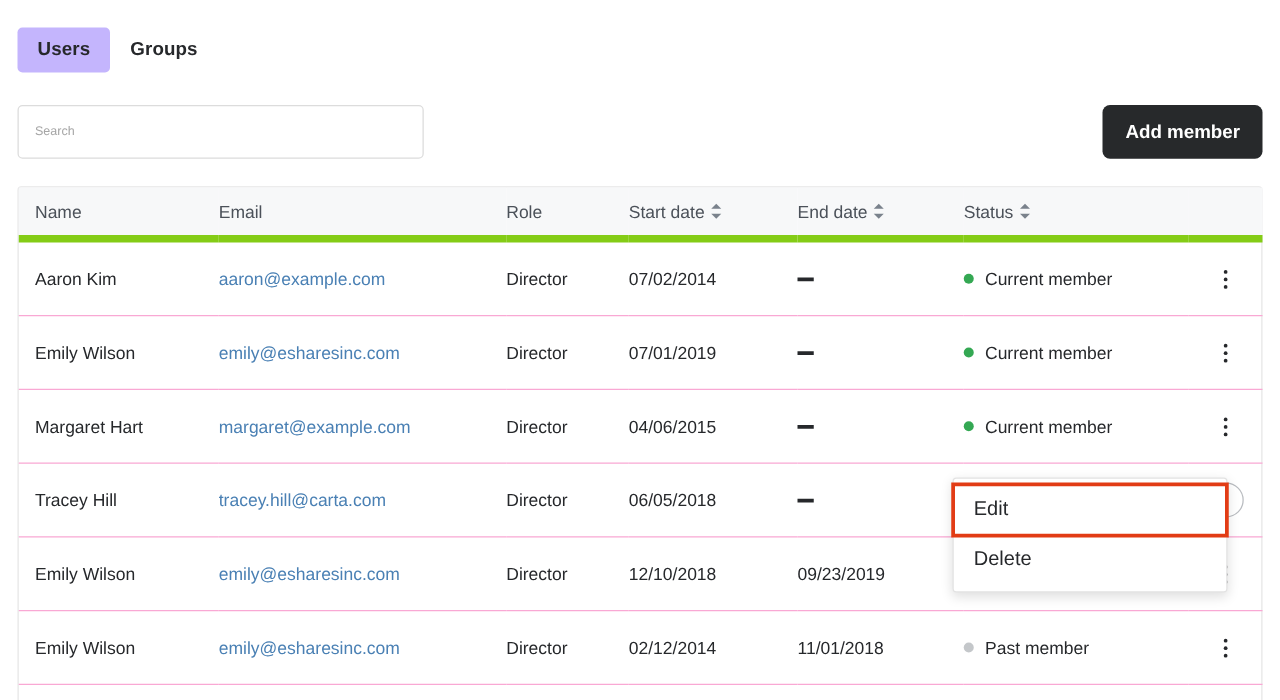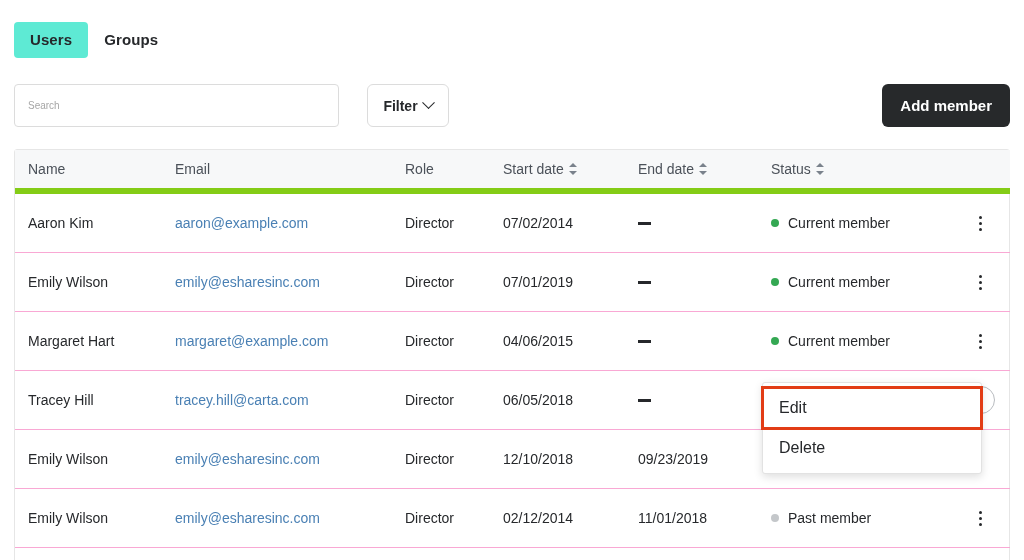--- a/index.html
+++ b/index.html
@@ -18,21 +18,21 @@
     position: absolute; left: 14px; top: 22px;
     display: flex; align-items: center; gap: 0px;
   }
   .tab {
     font-size: 15px; font-weight: 700; letter-spacing: .1px;
     color: #26282b;
     padding: 8px 16px; border-radius: 4px;
     background: transparent; cursor: pointer;
     line-height: 20px;
   }
-  .tab.active { background: #5eead4; }
+  .tab.active { background: #c4b5fd; }
 
   
   .toolbar {
     position: absolute; left: 14px; top: 84px; right: 14px; height: 43px;
   }
   .search-input {
     position: absolute; left: 0; top: 0;
     width: 325px; height: 43px;
     border: 1px solid #dcdcdc; border-radius: 4px;
     background: #fff;
@@ -170,24 +170,20 @@
 
 <div class="page">
 
   <div class="tabs">
       <div class="tab active">Users</div>
       <div class="tab">Groups</div>
     </div>
 
   <div class="toolbar">
     <input class="search-input" type="text" placeholder="Search" style="">
-    <div class="filter-btn">
-      <span>Filter</span>
-      <span class="chev"></span>
-    </div>
     <button class="add-btn">Add member</button>
   </div>
 
   <div class="table-wrap">
     <table>
       <thead>
         <tr id="head-row">
             <th class="c-name"><span>Name</span></th>
             <th class="c-email"><span>Email</span></th>
             <th class="c-role"><span>Role</span></th>

